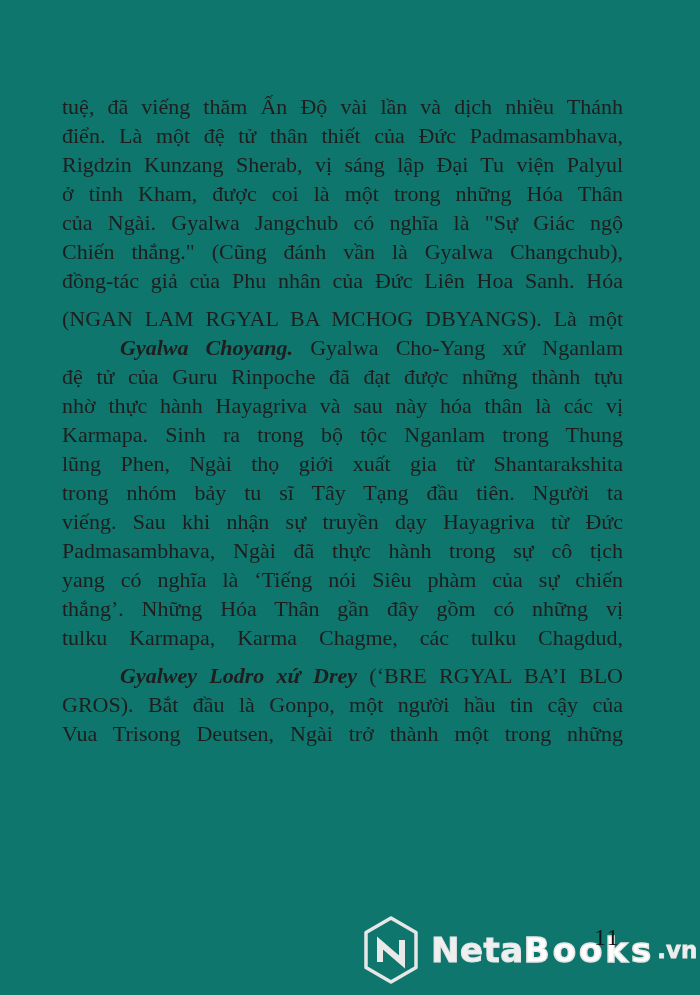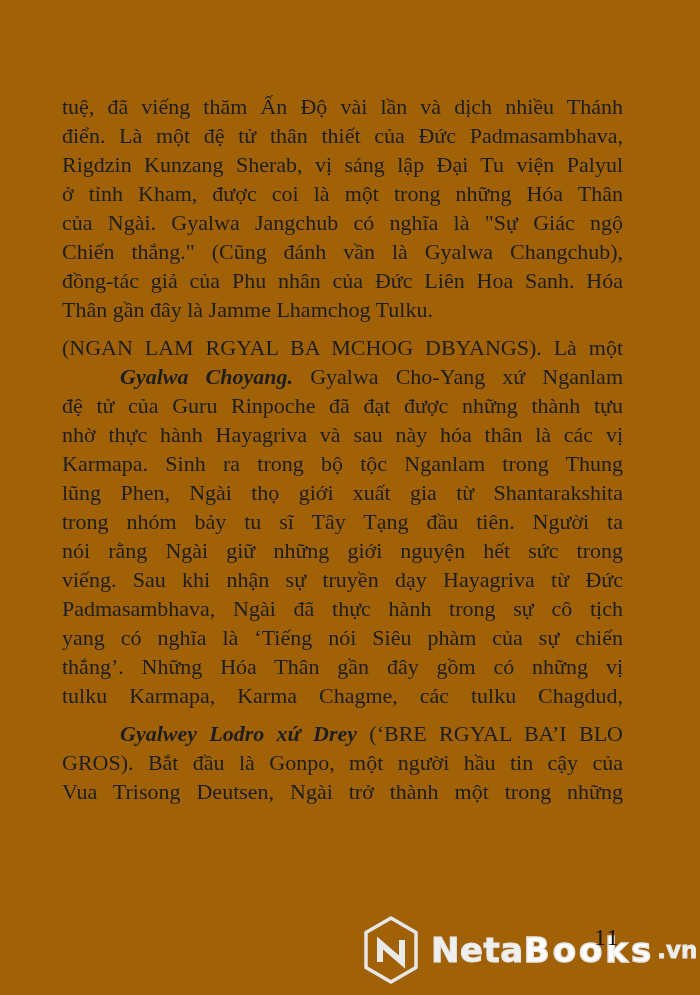--- a/index.html
+++ b/index.html
@@ -2,21 +2,21 @@
 <html><head>
 <meta charset="utf-8">
 <style>
   html, body { margin: 0; padding: 0; }
   body { background: #ffffff; }
 
   .page {
     position: relative;
     width: 700px;
     height: 995px;
-    background: #a16207;
+    background: #0f766e;
     overflow: hidden;
     font-family: "Liberation Serif", "DejaVu Serif", serif;
   }
 
   
   .text-block {
     position: absolute;
     left: 62px;
     top: 92px;
     width: 561px;
@@ -72,31 +72,29 @@
 
   <div class="text-block">
       <div class="para">
         <div class="line">tuệ, đã viếng thăm Ấn Độ vài lần và dịch nhiều Thánh</div>
         <div class="line">điển. Là một đệ tử thân thiết của Đức Padmasambhava,</div>
         <div class="line">Rigdzin Kunzang Sherab, vị sáng lập Đại Tu viện Palyul</div>
         <div class="line">ở tỉnh Kham, được coi là một trong những Hóa Thân</div>
         <div class="line">của Ngài. Gyalwa Jangchub có nghĩa là "Sự Giác ngộ</div>
         <div class="line">Chiến thắng." (Cũng đánh vần là Gyalwa Changchub),</div>
         <div class="line">đồng-tác giả của Phu nhân của Đức Liên Hoa Sanh. Hóa</div>
-        <div class="line last-left">Thân gần đây là Jamme Lhamchog Tulku.</div>
       </div>
       <div class="para">
         <div class="line">(NGAN LAM RGYAL BA MCHOG DBYANGS). Là một</div>
         <div class="line indent"><span class="lead">Gyalwa Choyang.</span> Gyalwa Cho-Yang xứ Nganlam</div>
         <div class="line">đệ tử của Guru Rinpoche đã đạt được những thành tựu</div>
         <div class="line">nhờ thực hành Hayagriva và sau này hóa thân là các vị</div>
         <div class="line">Karmapa. Sinh ra trong bộ tộc Nganlam trong Thung</div>
         <div class="line">lũng Phen, Ngài thọ giới xuất gia từ Shantarakshita</div>
         <div class="line">trong nhóm bảy tu sĩ Tây Tạng đầu tiên. Người ta</div>
-        <div class="line">nói rằng Ngài giữ những giới nguyện hết sức trong</div>
         <div class="line">viếng. Sau khi nhận sự truyền dạy Hayagriva từ Đức</div>
         <div class="line">Padmasambhava, Ngài đã thực hành trong sự cô tịch</div>
         <div class="line">yang có nghĩa là ‘Tiếng nói Siêu phàm của sự chiến</div>
         <div class="line">thắng’. Những Hóa Thân gần đây gồm có những vị</div>
         <div class="line">tulku Karmapa, Karma Chagme, các tulku Chagdud,</div>
       </div>
       <div class="para">
         <div class="line indent"><span class="lead">Gyalwey Lodro xứ Drey</span> (‘BRE RGYAL BA’I BLO</div>
         <div class="line">GROS). Bắt đầu là Gonpo, một người hầu tin cậy của</div>
         <div class="line">Vua Trisong Deutsen, Ngài trở thành một trong những</div>

